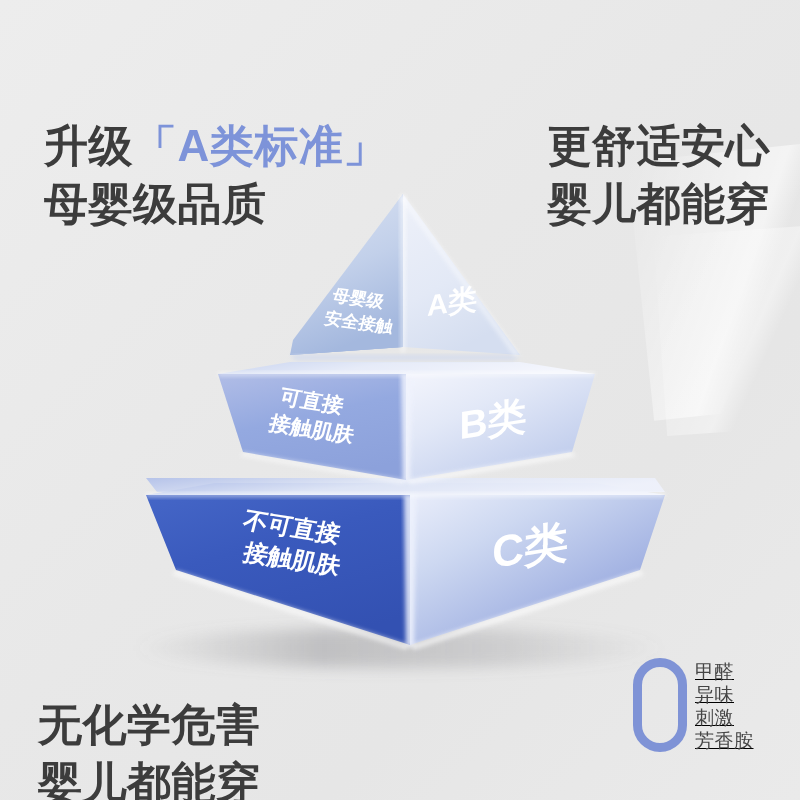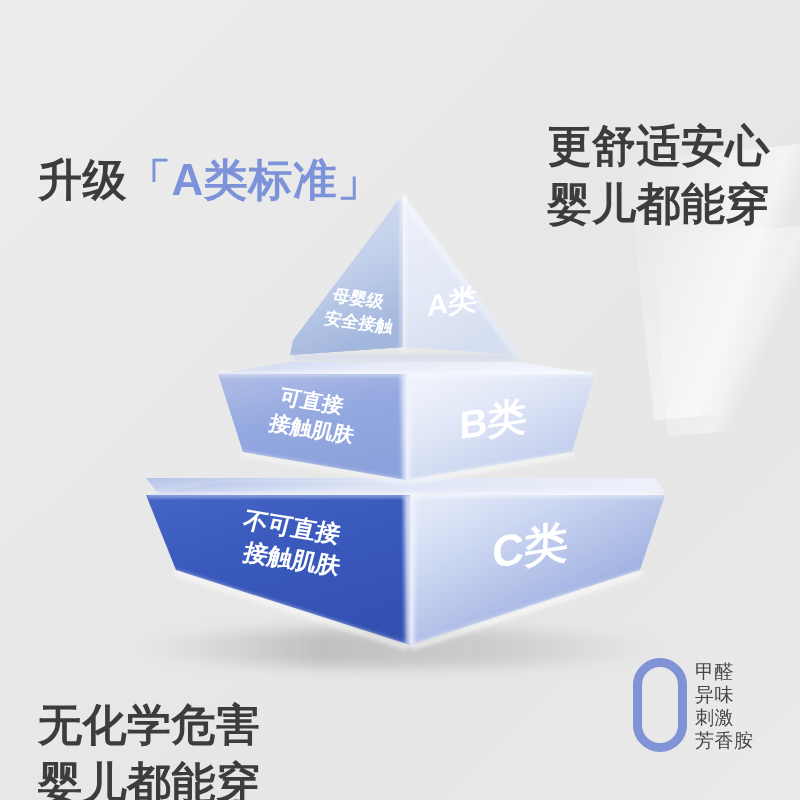--- a/index.html
+++ b/index.html
@@ -51,40 +51,41 @@
     color: #3c3c3c;
     font-size: 44px;
     line-height: 58px;
     font-weight: 700;
     letter-spacing: 0.5px;
     white-space: nowrap;
   }
   .headline .line { display: block; }
   .headline .accent { color: #7d93d9; }
 
-  #headline-top-left { left: 38px; top: 117px; margin-top: 34px; }
+  #headline-top-left { left: 44px; top: 117px; }
   #headline-top-right { right: 30px; top: 117px; text-align: right; }
   #headline-bottom-left { left: 38px; top: 660px; margin-top: 36px; }
 
   
   .pyramid-wrap {
     position: absolute;
     left: 0; top: 0;
     width: 800px; height: 800px;
     pointer-events: none;
   }
 
   
   .zero-badge {
     position: absolute;
     left: 633px;
     top: 658px;
     display: flex;
     align-items: flex-start;
     gap: 8px;
+    text-decoration: underline;
   }
   .zero-glyph {
     width: 54px;
     height: 94px;
     border: 9px solid #7f93d6;
     border-radius: 30px;
     box-sizing: border-box;
     flex: 0 0 auto;
   }
   .zero-list {
@@ -109,20 +110,21 @@
 </head>
 <body>
 
 <div class="poster">
 
   <div class="sheen"></div>
   <div class="sheen2"></div>
 
   <div class="headline" id="headline-top-left">
     <span class="line"><span>升级</span><span class="accent">「</span><span class="accent">A类标准</span><span class="accent">」</span></span>
+    <span class="line">母婴级品质</span>
   </div>
 
   <div class="headline" id="headline-top-right">
     <span class="line">更舒适安心</span>
     <span class="line">婴儿都能穿</span>
   </div>
 
   <div class="headline" id="headline-bottom-left">
     <span class="line">无化学危害</span>
     <span class="line">婴儿都能穿</span>

